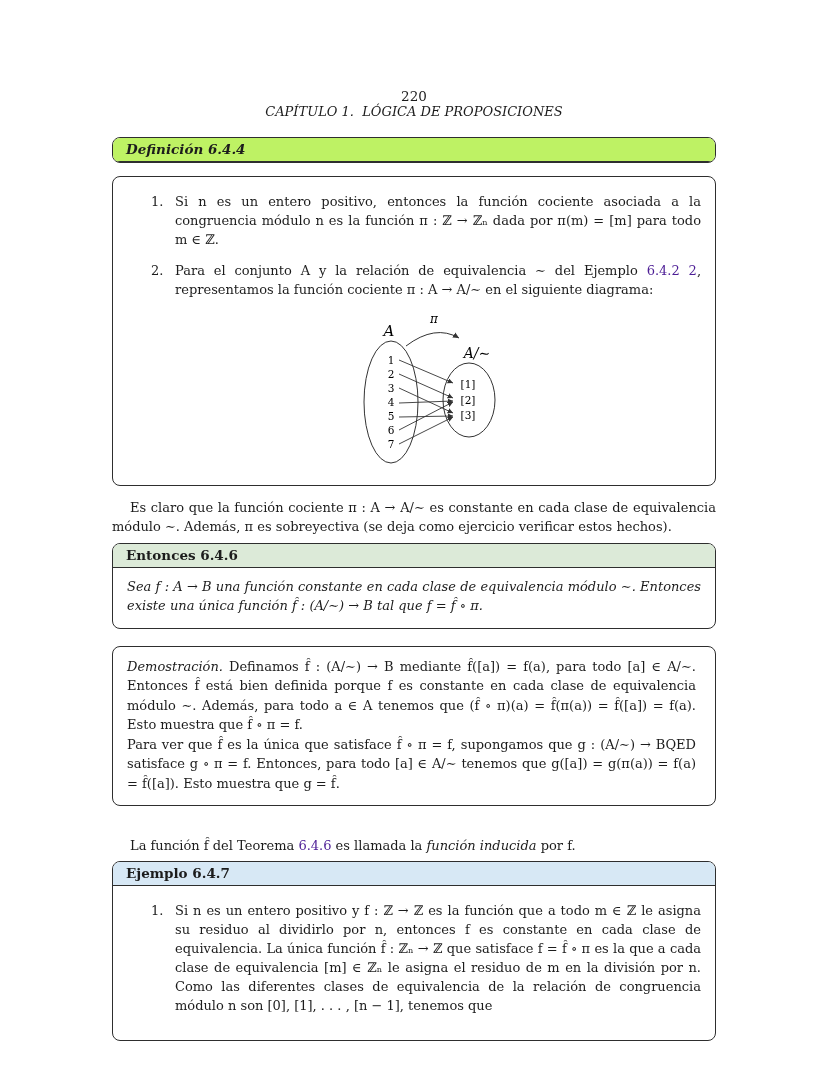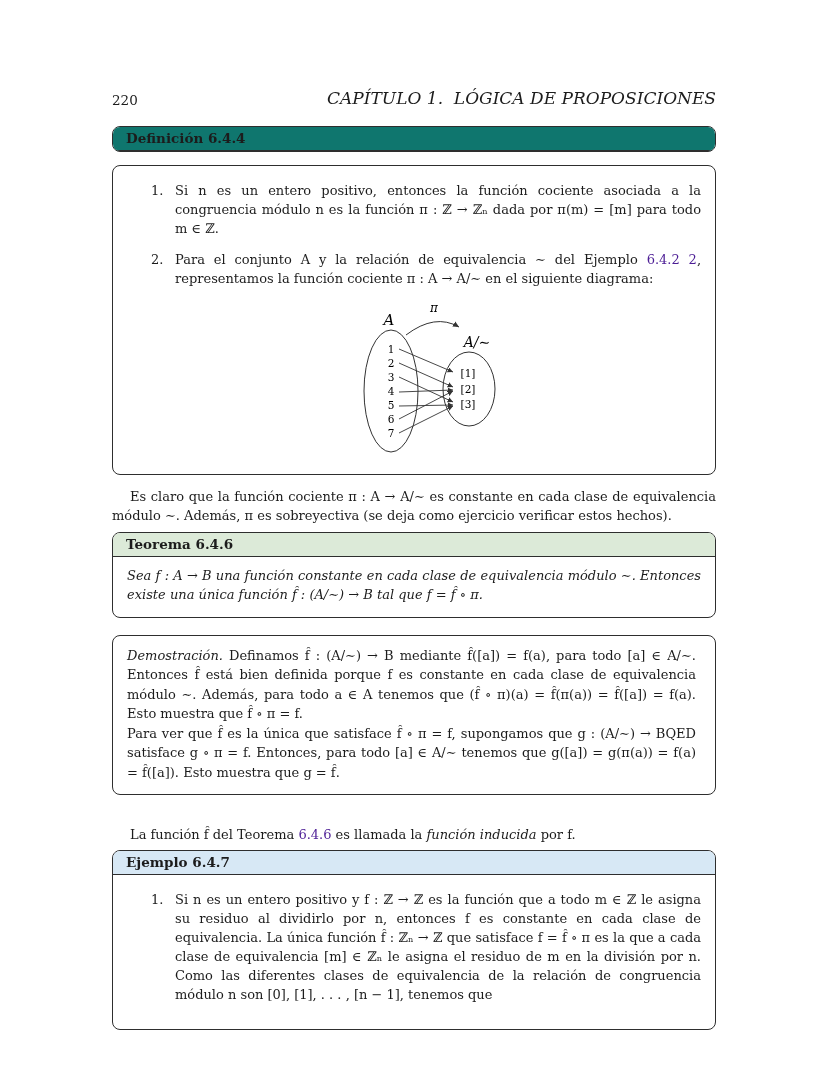--- a/index.html
+++ b/index.html
@@ -2,27 +2,27 @@
 <html><head>
 <meta charset="utf-8">
 <style>
   html,body { margin:0; padding:0; }
   body {
     width:828px; height:1071px; background:#ffffff; overflow:hidden;
     font-family:"DejaVu Serif", serif; font-size:13px; color:#1c1c1c;
   }
   .page { padding:88px 112px 0 112px; }
 
-  .running-head { display:flex; justify-content:space-between; align-items:flex-end; margin-bottom:18px; }
+  .running-head { display:flex; justify-content:space-between; align-items:center; margin-bottom:18px;flex-direction:column; }
   .running-head .pageno { font-size:13.5px; }
-  .running-head .chapter { font-style:italic; font-size:17px; white-space:pre; }
+  .running-head .chapter { font-style:italic; font-size:13px; white-space:pre; }
 
   .tbox { border:1px solid #2e2e2e; border-radius:8px; overflow:hidden; margin-bottom:13px; background:#fff; }
   .tbox-header { padding:3px 13px 4px 13px; border-bottom:1px solid #2e2e2e; font-weight:bold; font-size:13.5px; }
-  .tbox-header.cream { background:#0f766e; }
+  .tbox-header.cream { background:#bef264;font-style:italic; }
   .tbox-header.blue  { background:#d7e8f5; }
   .tbox-header.green { background:#dcead8; }
   .tbox-body { padding:10px 14px 12px 14px; }
 
   p.justified { text-align:justify; margin:0; line-height:1.46; }
   .para { margin:0 0 10px 0; line-height:1.46; text-align:justify; }
   .indent { text-indent:18px; }
 
   .list-item { display:flex; margin:6px 0 12px 24px; line-height:1.46; }
   .list-item .num { width:24px; flex:0 0 24px; }
@@ -104,21 +104,21 @@
           <line x1="50" y1="118" x2="104" y2="90" stroke="#333" stroke-width="0.9" marker-end="url(#arr)"></line>
           <line x1="50" y1="132" x2="104" y2="105" stroke="#333" stroke-width="0.9" marker-end="url(#arr)"></line>
         </svg>
       </div>
     </div>
   </div>
 
   <p class="para indent" style="margin-bottom:6px;">Es claro que la función cociente π : A → A/∼ es constante en cada clase de equivalencia módulo ∼. Además, π es sobreyectiva (se deja como ejercicio verificar estos hechos).</p>
 
   <div class="tbox" style="margin-bottom:17px;">
-    <div class="tbox-header green">Teorema 6.4.6</div>
+    <div class="tbox-header green">Entonces 6.4.6</div>
     <div class="tbox-body">
       <p class="justified math-it">Sea f : A → B una función constante en cada clase de equivalencia módulo ∼. Entonces existe una única función f̂ : (A/∼) → B tal que f = f̂ ∘ π.</p>
     </div>
   </div>
 
   <div class="proof-box">
     <p><span class="math-it">Demostración.</span><span> Definamos f̂ : (A/∼) → B mediante f̂([a]) = f(a), para todo [a] ∈ A/∼. Entonces f̂ está bien definida porque f es constante en cada clase de equivalencia módulo ∼. Además, para todo a ∈ A tenemos que (f̂ ∘ π)(a) = f̂(π(a)) = f̂([a]) = f(a). Esto muestra que f̂ ∘ π = f.</span></p>
     <p><span class="qed">QED</span><span>Para ver que f̂ es la única que satisface f̂ ∘ π = f, supongamos que g : (A/∼) → B satisface g ∘ π = f. Entonces, para todo [a] ∈ A/∼ tenemos que g([a]) = g(π(a)) = f(a) = f̂([a]). Esto muestra que g = f̂.</span></p>
   </div>
 

